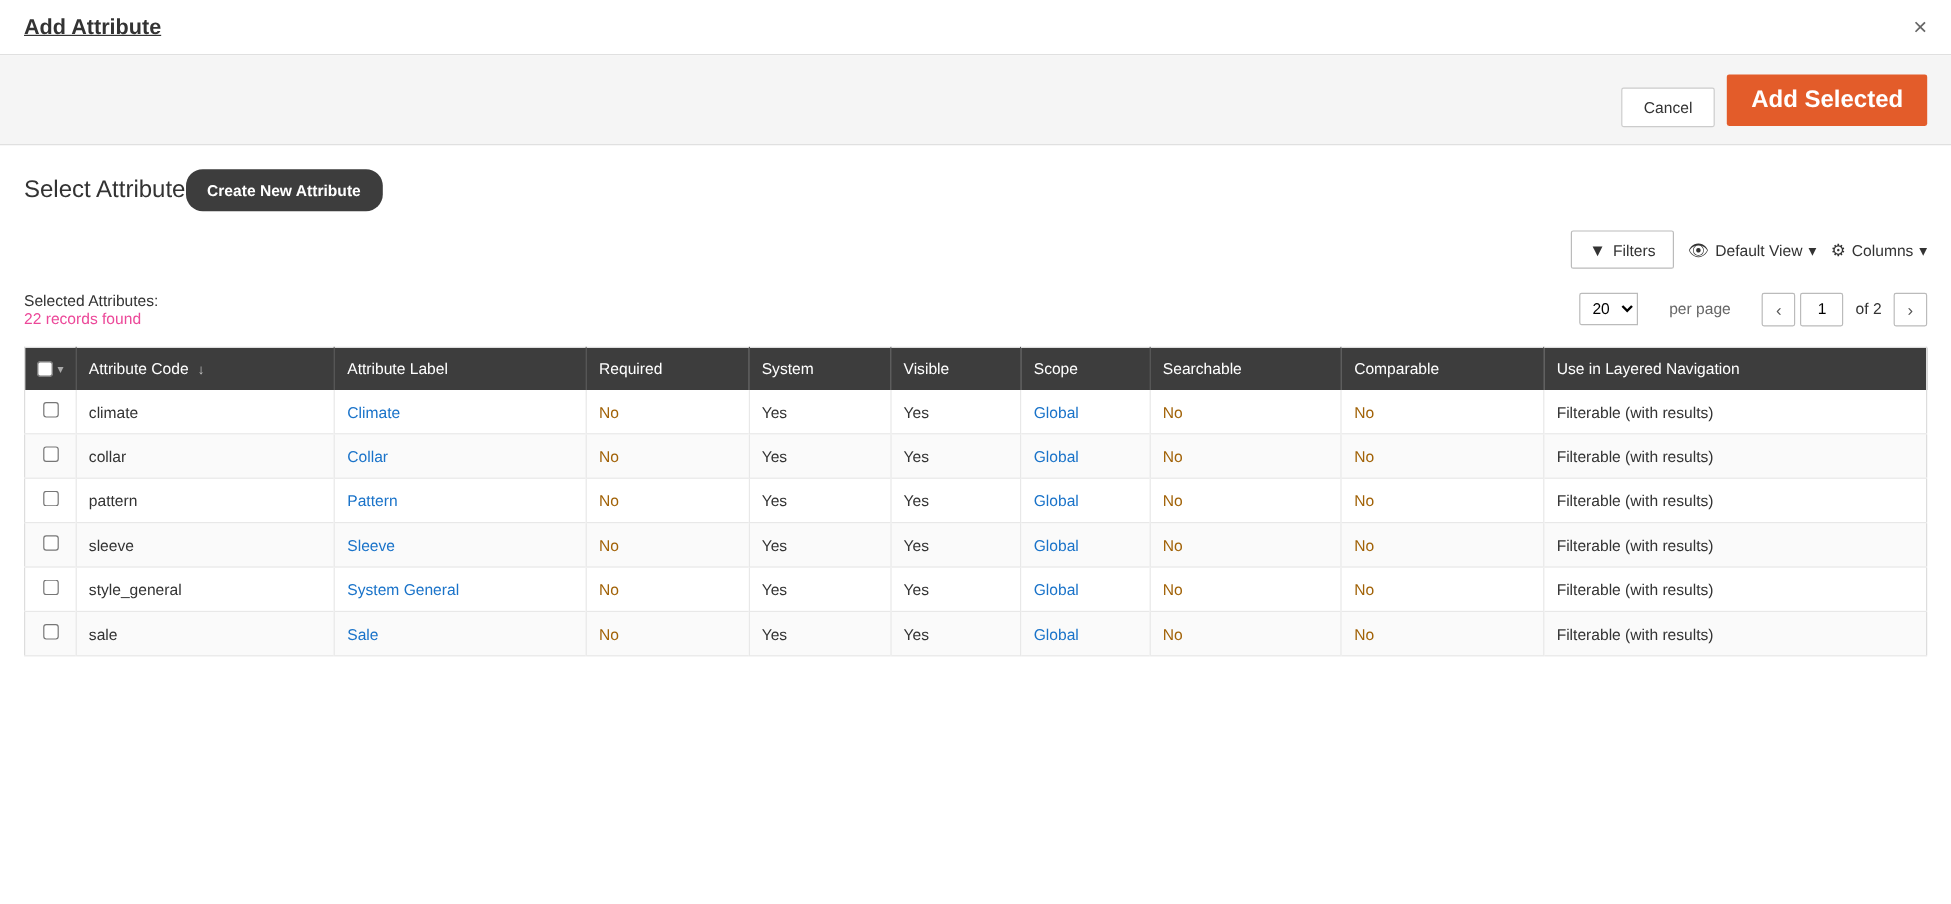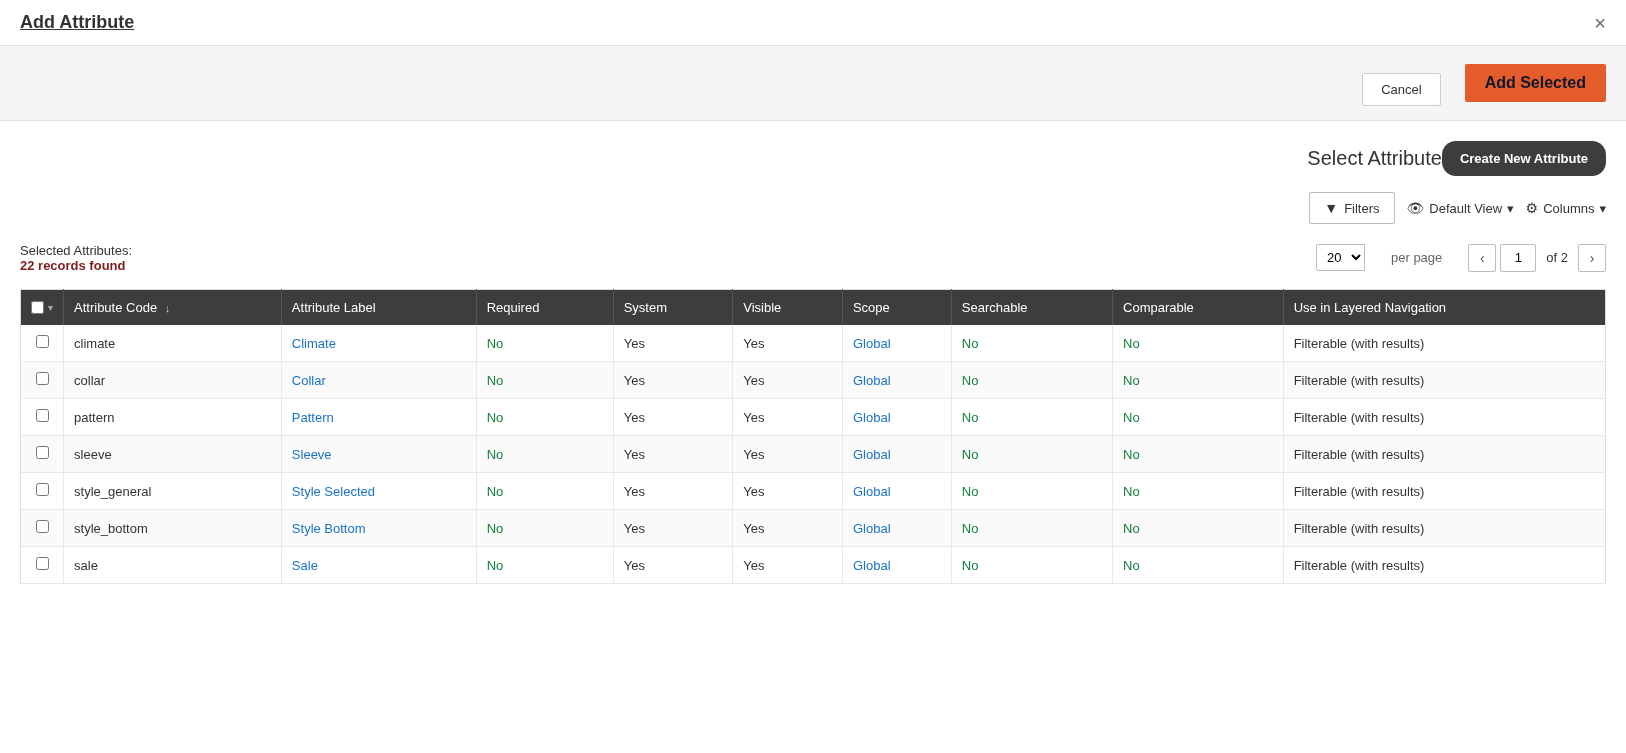--- a/index.html
+++ b/index.html
@@ -21,29 +21,29 @@
     .action-bar {
       display: flex; align-items: center; justify-content: flex-end;
       padding: 14px 20px; background: #f5f5f5; border-bottom: 1px solid #e0e0e0; gap: 10px;
     }
     .btn-cancel {
       background: #fff; border: 1px solid #ccc; padding: 8px 18px;
       font-size: 13px; cursor: pointer; color: #333; border-radius: 2px; margin-top: 13px;
     }
     .btn-add-selected {
       background: #e35c2a; border: none; padding: 10px 20px;
-      font-size: 16px; font-weight: 600; cursor: pointer; color: #0f172a; border-radius: 2px; margin-left: 14px;
+      font-size: 20px; font-weight: 600; cursor: pointer; color: #ffffff; border-radius: 2px;
     }
 
     
     .page-content { padding: 20px; }
 
     
     .section-header {
-      display: flex; align-items: center; justify-content: flex-end;
+      display: flex; align-items: center; justify-content: flex-start;
       margin-bottom: 16px;
     }
     .section-title { font-size: 20px; font-weight: 400; color: #333; }
     .btn-create-new {
       background: #3d3d3d; border: none; padding: 10px 18px;
       font-size: 13px; font-weight: 600; cursor: pointer; color: #fff; border-radius: 14px;
     }
 
     
     .toolbar {
@@ -97,21 +97,21 @@
     }
     .attr-table thead th:last-child { border-right: none; }
     .attr-table tbody tr { background: #fff; border-bottom: 1px solid #e8e8e8; }
     .attr-table tbody tr:nth-child(even) { background: #fafafa; }
     .attr-table tbody td { padding: 10px 10px; font-size: 13px; border-right: 1px solid #e8e8e8; }
     .attr-table tbody td:last-child { border-right: none; }
 
     .cb-col { width: 40px; text-align: center; }
     .sort-arrow { font-size: 11px; margin-left: 4px; color: #ccc; }
 
-    .val-no { color: #15803d; }
+    .val-no { color: #a16207; }
     .val-link { color: #1a73c9; }
 
     
     .th-checkbox {
       display: flex; align-items: center; gap: 4px;
     }
     .th-checkbox input[type="checkbox"] { cursor: pointer; }
     .dropdown-arrow { font-size: 10px; color: #aaa; cursor: pointer; }
   </style>
 </head>
@@ -147,21 +147,21 @@
     <button class="btn-columns">
       <span class="gear-icon">⚙</span>
       <span>Columns</span>
       <span>▾</span>
     </button>
   </div>
 
   <div class="pagination-row">
     <div>
       <div>Selected Attributes:</div>
-      <span style="color:#7f1d1d;font-weight:bold;">22 records found</span>
+      <span style="color:#ec4899;">22 records found</span>
     </div>
     <div class="pagination-controls">
       <div class="per-page-select">
         <select>
           <option>20</option>
           <option>30</option>
           <option>50</option>
         </select>
       </div>
       <span class="per-page-label">per page</span>
@@ -250,35 +250,21 @@
       <td class="val-link">Global</td>
       <td class="val-no">No</td>
       <td class="val-no">No</td>
       <td>Filterable (with results)</td>
     </tr>
         <tr>
       <td class="cb-col">
         <input type="checkbox" style="">
       </td>
       <td>style_general</td>
-      <td style="color:#1a73c9;cursor:pointer;">Style Selected</td>
-      <td class="val-no">No</td>
-      <td>Yes</td>
-      <td>Yes</td>
-      <td class="val-link">Global</td>
-      <td class="val-no">No</td>
-      <td class="val-no">No</td>
-      <td>Filterable (with results)</td>
-    </tr>
-        <tr>
-      <td class="cb-col">
-        <input type="checkbox" style="">
-      </td>
-      <td>style_bottom</td>
-      <td style="color:#1a73c9;cursor:pointer;">Style Bottom</td>
+      <td style="color:#1a73c9;cursor:pointer;">System General</td>
       <td class="val-no">No</td>
       <td>Yes</td>
       <td>Yes</td>
       <td class="val-link">Global</td>
       <td class="val-no">No</td>
       <td class="val-no">No</td>
       <td>Filterable (with results)</td>
     </tr>
         <tr>
       <td class="cb-col">

